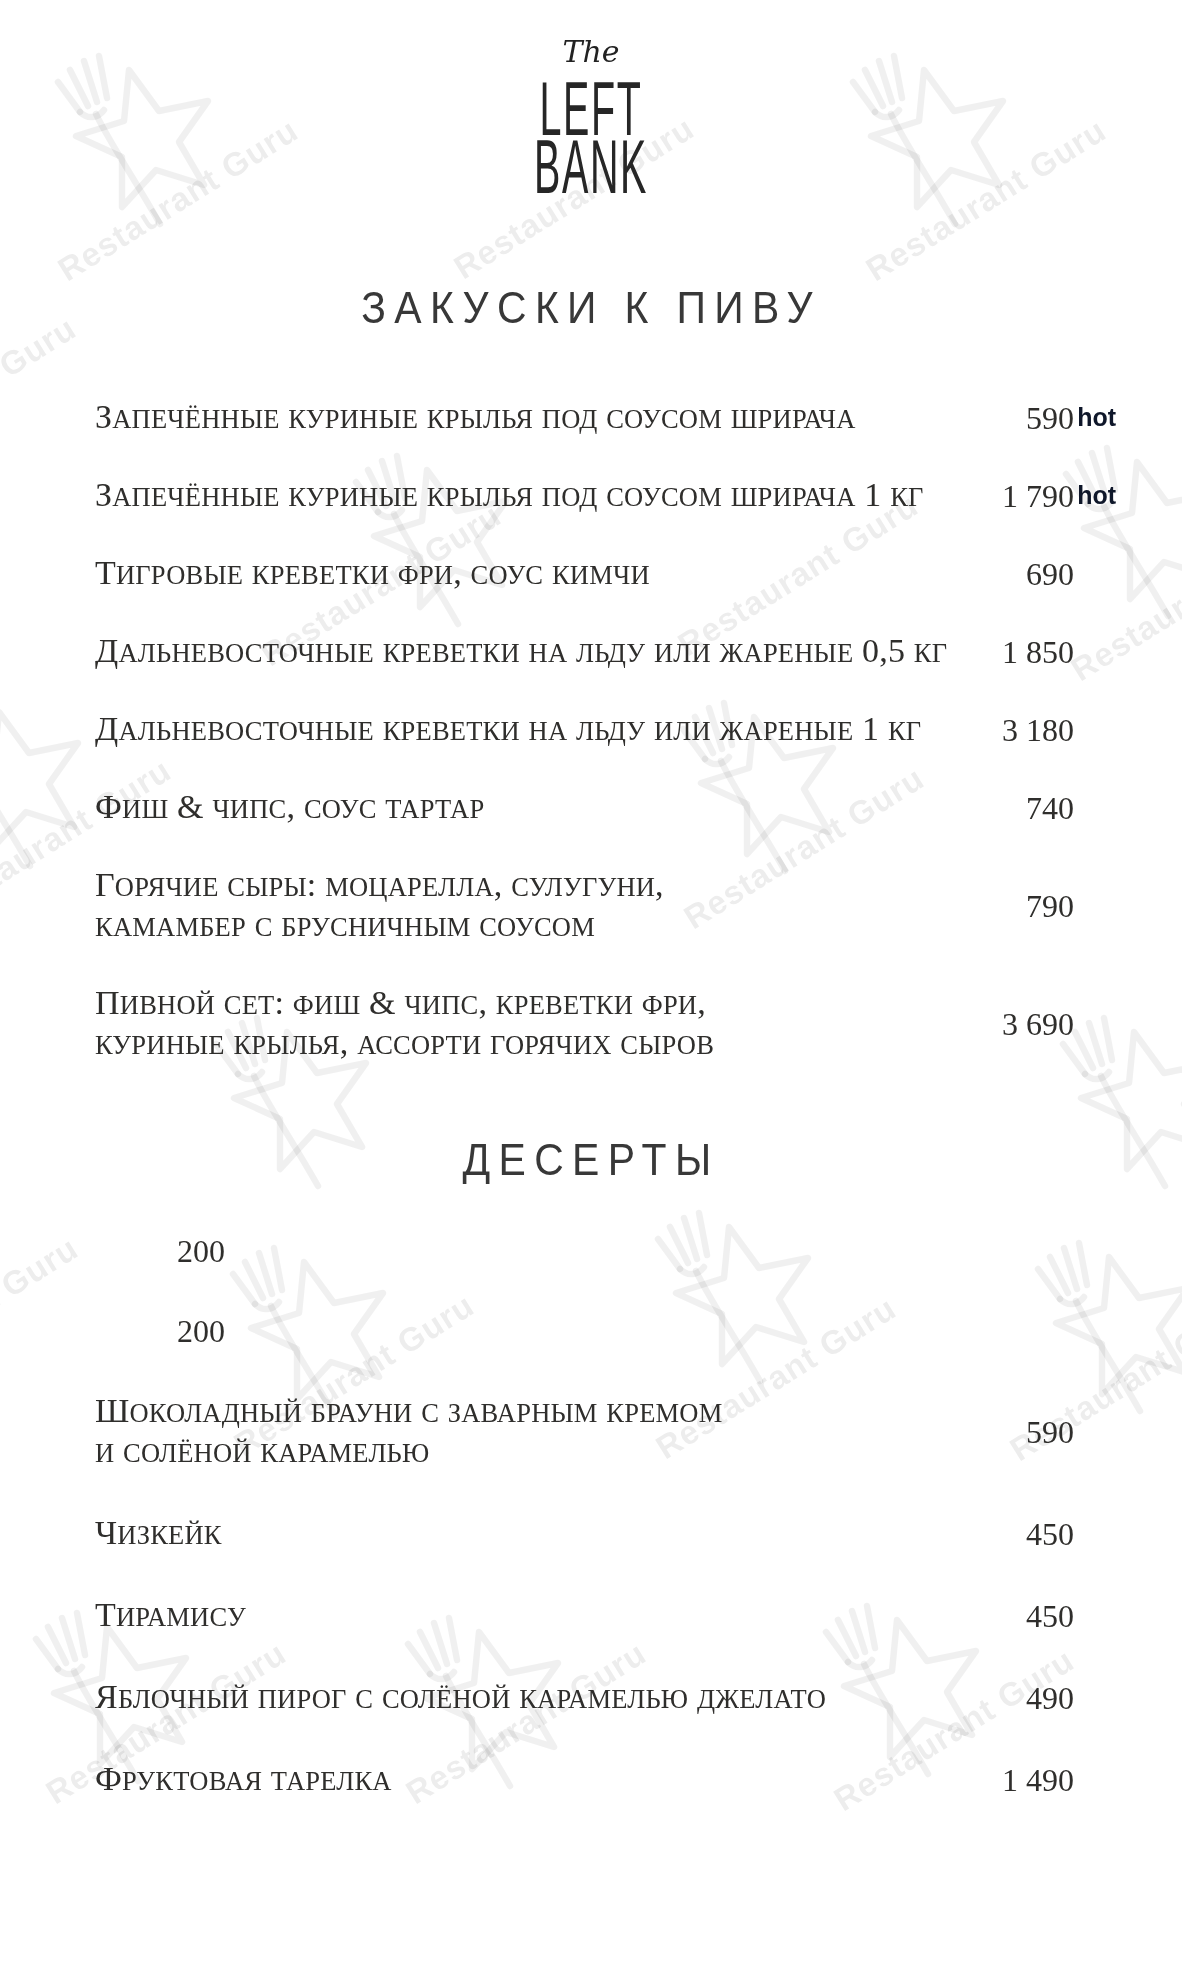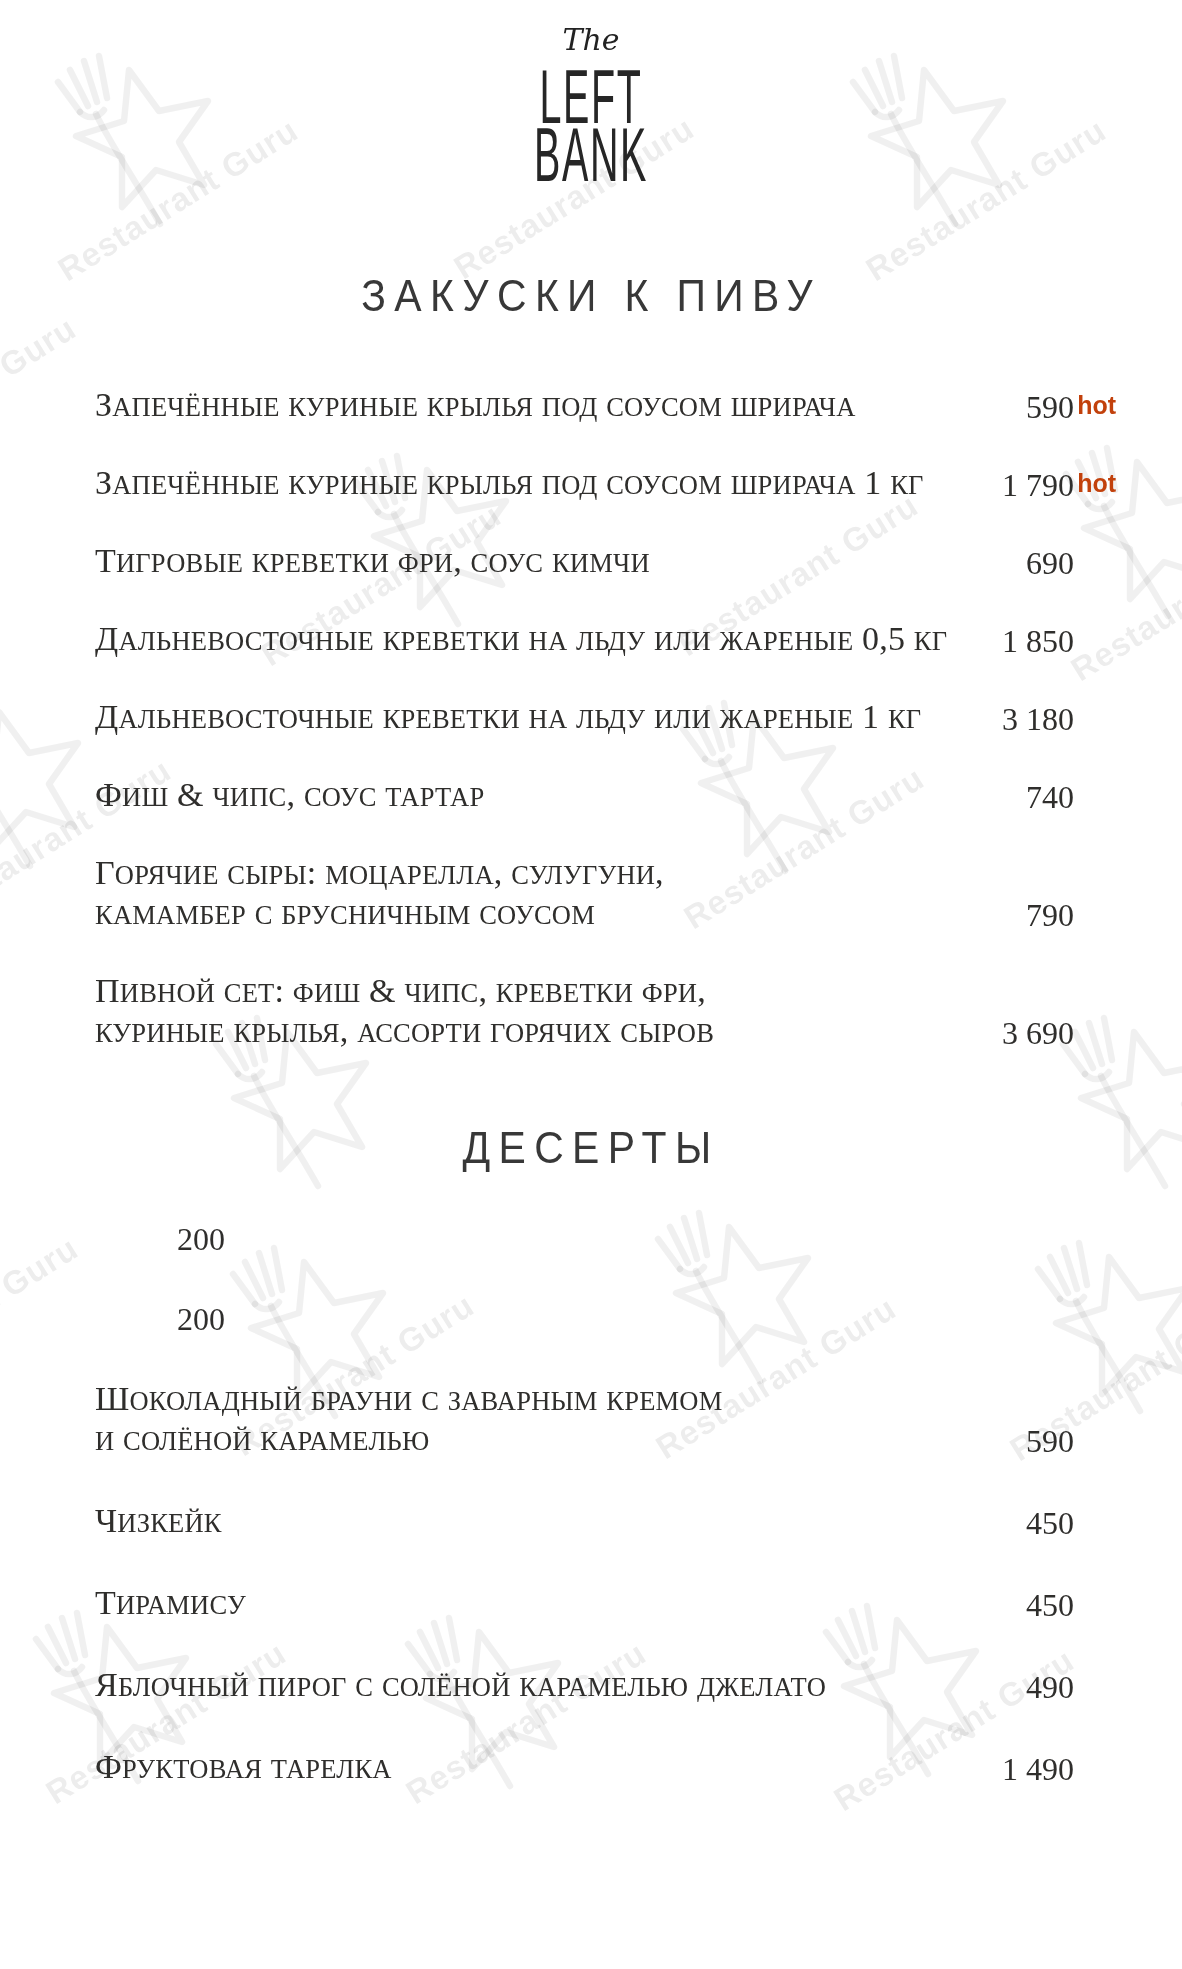--- a/index.html
+++ b/index.html
@@ -14,21 +14,21 @@
   .wm-star svg { width:100%; height:100%; }
   .wm-text {
     position:absolute; white-space:nowrap; width:max-content;
     font-family:"Liberation Sans", sans-serif; font-weight:bold;
     font-size:33px; line-height:40px; height:40px; letter-spacing:1px;
     color:rgba(20,20,20,0.075);
     transform:rotate(-32deg); transform-origin:0 100%;
   }
   
   .content { position:absolute; inset:0; z-index:1; }
-  .logo { text-align:center; padding-top:22px; color:#222; }
+  .logo { text-align:center; padding-top:34px; color:#222; }
   .logo-the {
     font-family:"DejaVu Serif", serif; font-style:italic;
     font-size:30px; line-height:36px;
   }
   .logo-left, .logo-bank {
     font-family:"Liberation Sans", sans-serif; font-weight:300;
     font-size:76px; line-height:58px; letter-spacing:3px;
     transform:scaleX(0.52); transform-origin:center;
     color:#262626;
   }
@@ -36,37 +36,37 @@
   .section-title {
     margin:0; text-align:center; font-weight:400;
     font-family:"Liberation Sans", sans-serif;
     font-size:44px; line-height:52px; letter-spacing:9px;
     color:#383838; transform:scaleX(0.93); transform-origin:center;
   }
   .section-first .section-title { margin-top:86px; }
   .section-next  { margin-top:70px; }
   .items { margin:64px 108px 0 95px; }
   .section-next .items { margin-top:46px; }
-  .row { display:flex; align-items:flex-end; position:relative; margin-bottom:38px;gap:32px; }
+  .row { display:flex; align-items:center; position:relative; margin-bottom:38px;gap:32px; }
   .section-next .row { margin-bottom:42px; }
   .row:last-child { margin-bottom:0; }
   .item-name {
     flex:1 1 auto; min-width:0; white-space:pre;
     font-size:34px; line-height:38px; letter-spacing:0.2px;
     color:#2f2e2c;
   }
   .item-name .sc { font-size:0.78em; }
   .item-price {
     min-width:130px; text-align:right; white-space:nowrap;
     font-size:32px; line-height:38px; color:#2f2e2c;
   }
   .hot {
     position:absolute; right:-42px; top:5px;
     font-family:"Liberation Sans", sans-serif; font-weight:bold;
-    font-size:25px; line-height:28px; color:#c2410c;
+    font-size:25px; line-height:28px; color:#0f172a;
   }
 </style>
 </head>
 <body>
 
 <div class="page">
   <div class="wm-layer">
       <div class="wm-star" style="left: 50px; top: 48px;"><svg viewBox="0 0 170 185" fill="none" xmlns="http://www.w3.org/2000/svg" stroke="rgba(0,0,0,0.06)" stroke-width="6.5" stroke-linecap="round" stroke-linejoin="round">
     <path d="M79 22 L109 63 L158 53 L129 94 L154 137 L106 122 L72 159 L72 109 L26 88 L74 73 Z"></path>
     <path d="M8 34 L30 64"></path>

